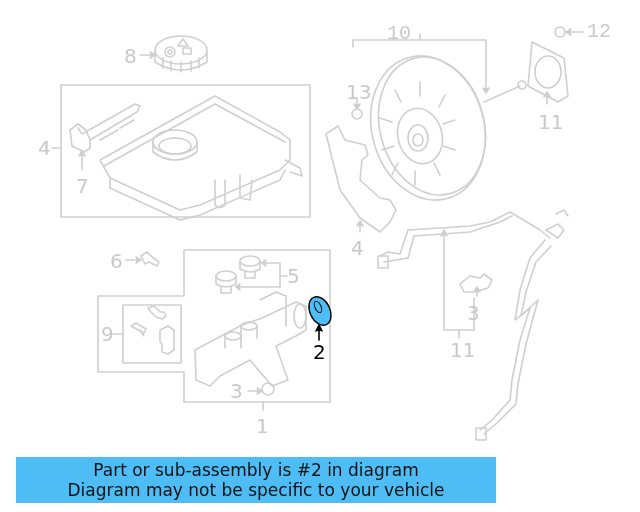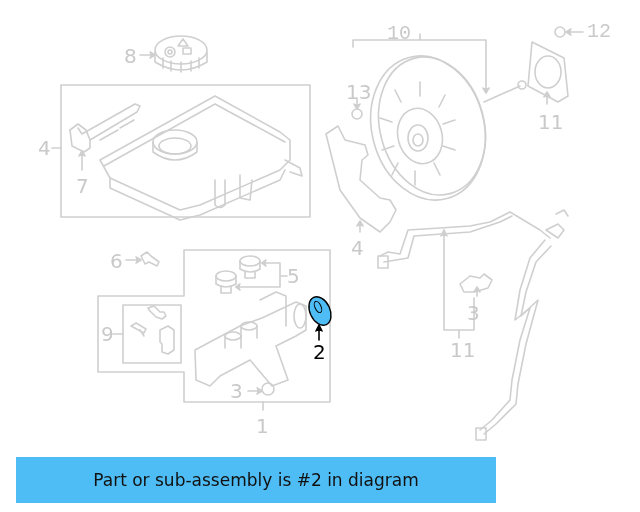--- a/index.html
+++ b/index.html
@@ -168,13 +168,14 @@
   <span class="lbl" style="left:346px;top:82px;">13</span>
   <span class="lbl" style="left:587px;top:22px;font-family:Liberation Mono, monospace;">12</span>
   <span class="lbl" style="left:538px;top:112px;">11</span>
   <span class="lbl" style="left:351px;top:238px;">4</span>
   <span class="lbl" style="left:467px;top:303px;">3</span>
   <span class="lbl" style="left:450px;top:340px;">11</span>
 </div>
 
 <div id="banner">
   <span>Part or sub-assembly is #2 in diagram</span>
+  <span>Diagram may not be specific to your vehicle</span>
 </div>
 
 </body></html>

